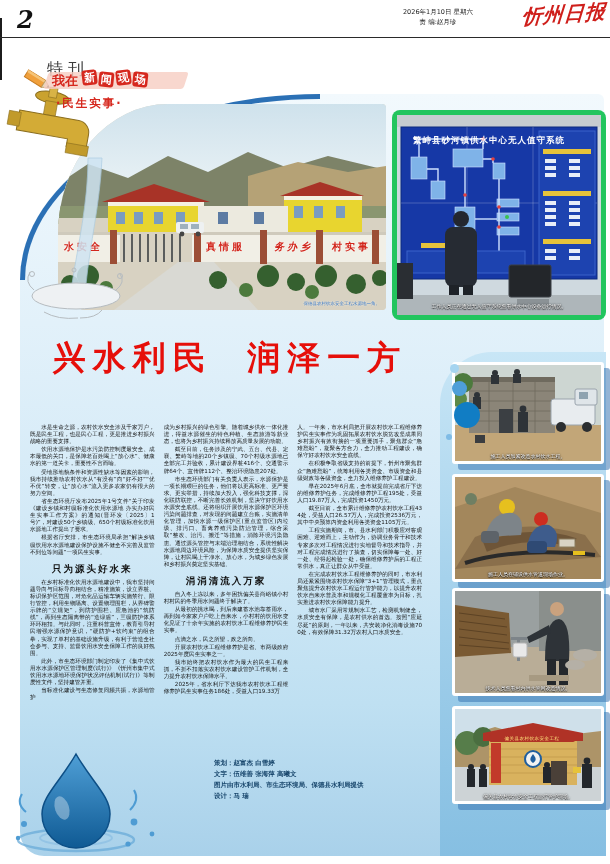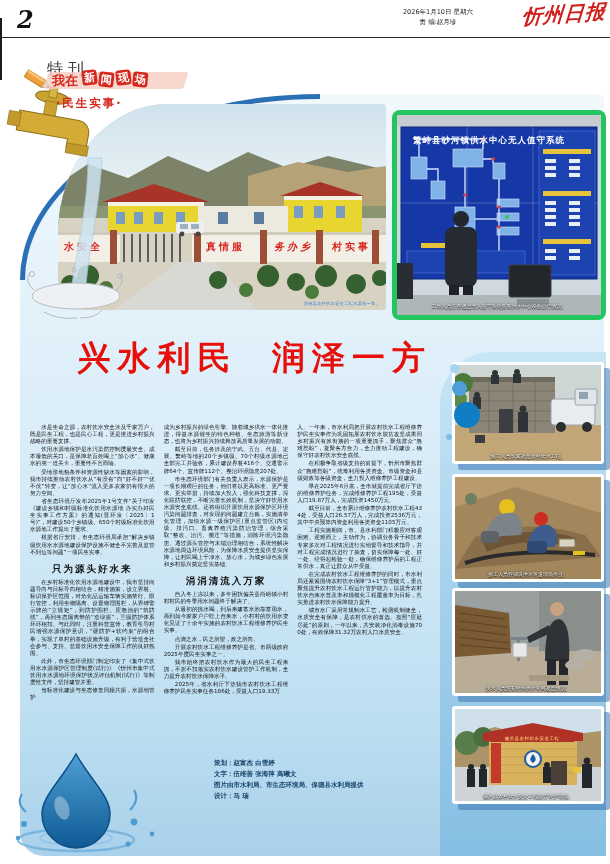--- a/index.html
+++ b/index.html
@@ -44,21 +44,21 @@
   .village .cap{position:absolute;right:6px;bottom:4px;font-size:4.5px;color:#3a78c2;
                 text-shadow:0 0 2px #fff;}
   .monitor{position:absolute;left:392px;top:110px;width:214px;height:210px;background:#22c55e;
            border-radius:8px;padding:0;z-index:3;}
   .mphoto{position:absolute;left:5px;top:5px;width:204px;height:200px;background:#dfe9ee;overflow:hidden;}
   .mtitle{position:absolute;left:16px;top:20px;font-size:8.5px;font-weight:bold;color:#fff;letter-spacing:1px;}
   .mcap{position:absolute;left:0;right:0;bottom:6px;text-align:center;font-size:5px;color:#fff;
         text-shadow:0 0 2px #000,0 1px 1px #000;}
   .faucet{position:absolute;left:4px;top:84px;z-index:5;}
   
-  .headline{position:absolute;left:28px;top:336px;width:404px;text-align:right;z-index:4;}
+  .headline{position:absolute;left:28px;top:336px;width:404px;text-align:center;z-index:4;}
   .headline h1{margin:0;font-size:33px;font-weight:900;color:#e60f0a;letter-spacing:7px;word-spacing:16px;}
   .headline .sub{margin-top:15px;font-size:12px;font-weight:bold;color:#141414;letter-spacing:.5px;}
   .bubble{position:absolute;border-radius:50%;z-index:4;}
   .b1{left:450px;top:364px;width:9px;height:9px;background:#a5d4f0;}
   .b2{left:452px;top:381px;width:15px;height:15px;background:#4e9fd9;}
   .b3{left:454px;top:402px;width:26px;height:26px;background:#117dc4;}
   .b4{left:446px;top:434px;width:6px;height:6px;background:#7fbce6;}
   
   .columns{position:absolute;left:30px;top:424px;width:392px;display:flex;gap:9px;z-index:3;}
   .col{flex:1;font-size:5.6px;line-height:7.1px;color:#141414;text-align:justify;word-break:break-all;}

